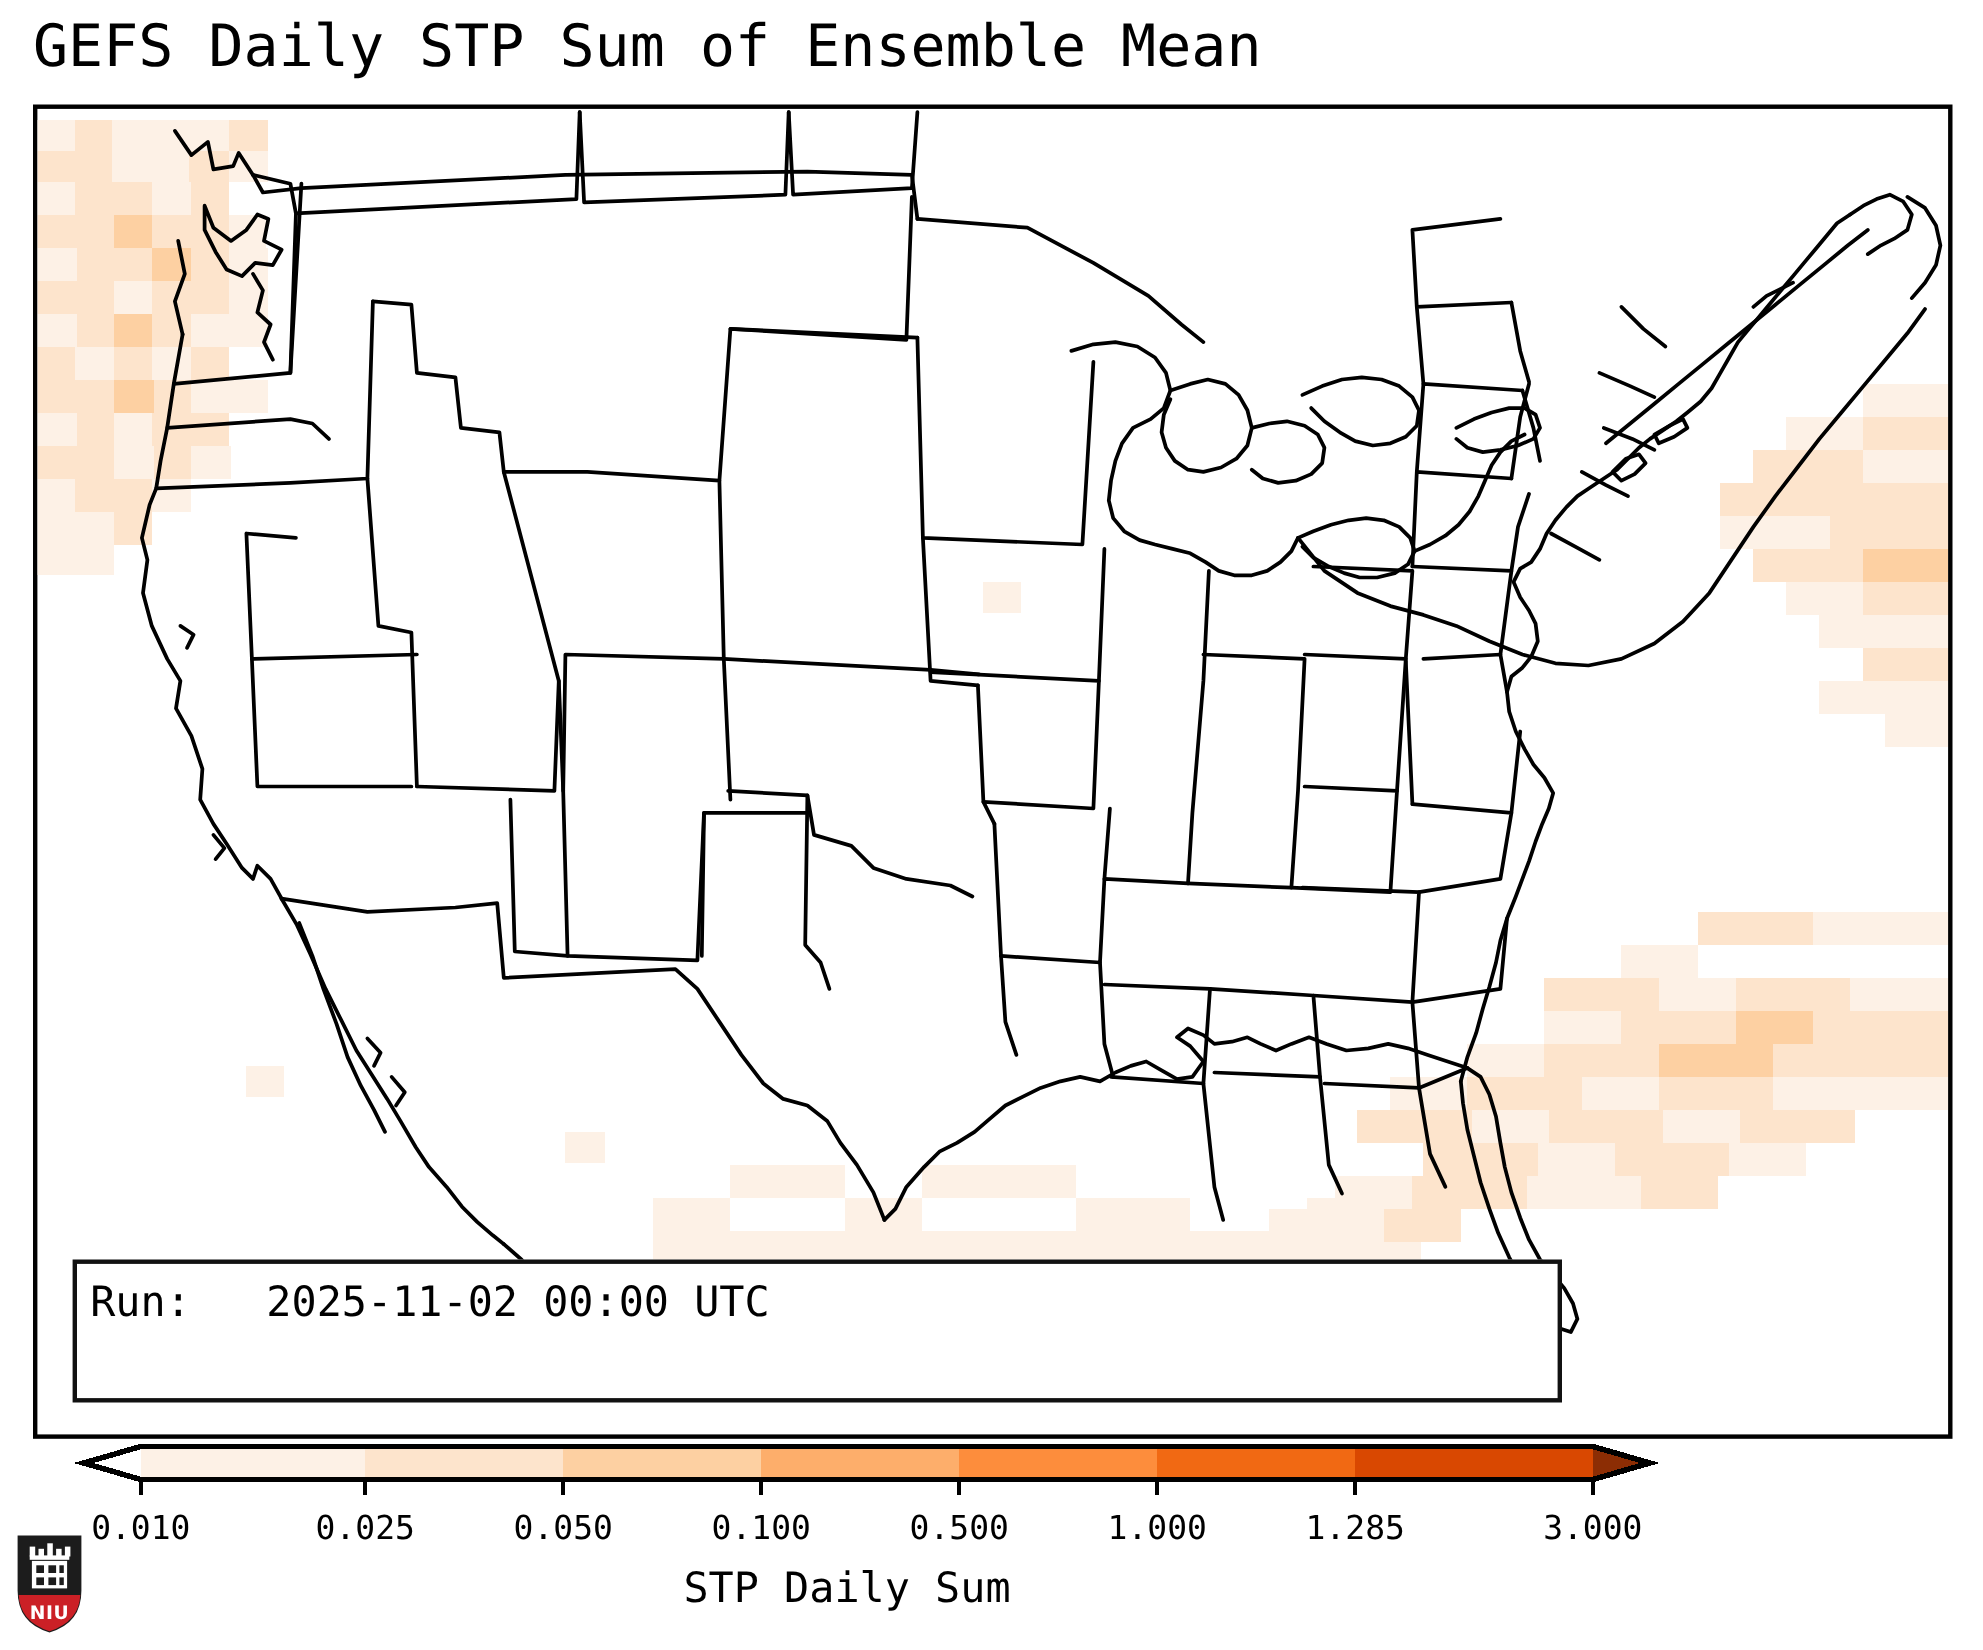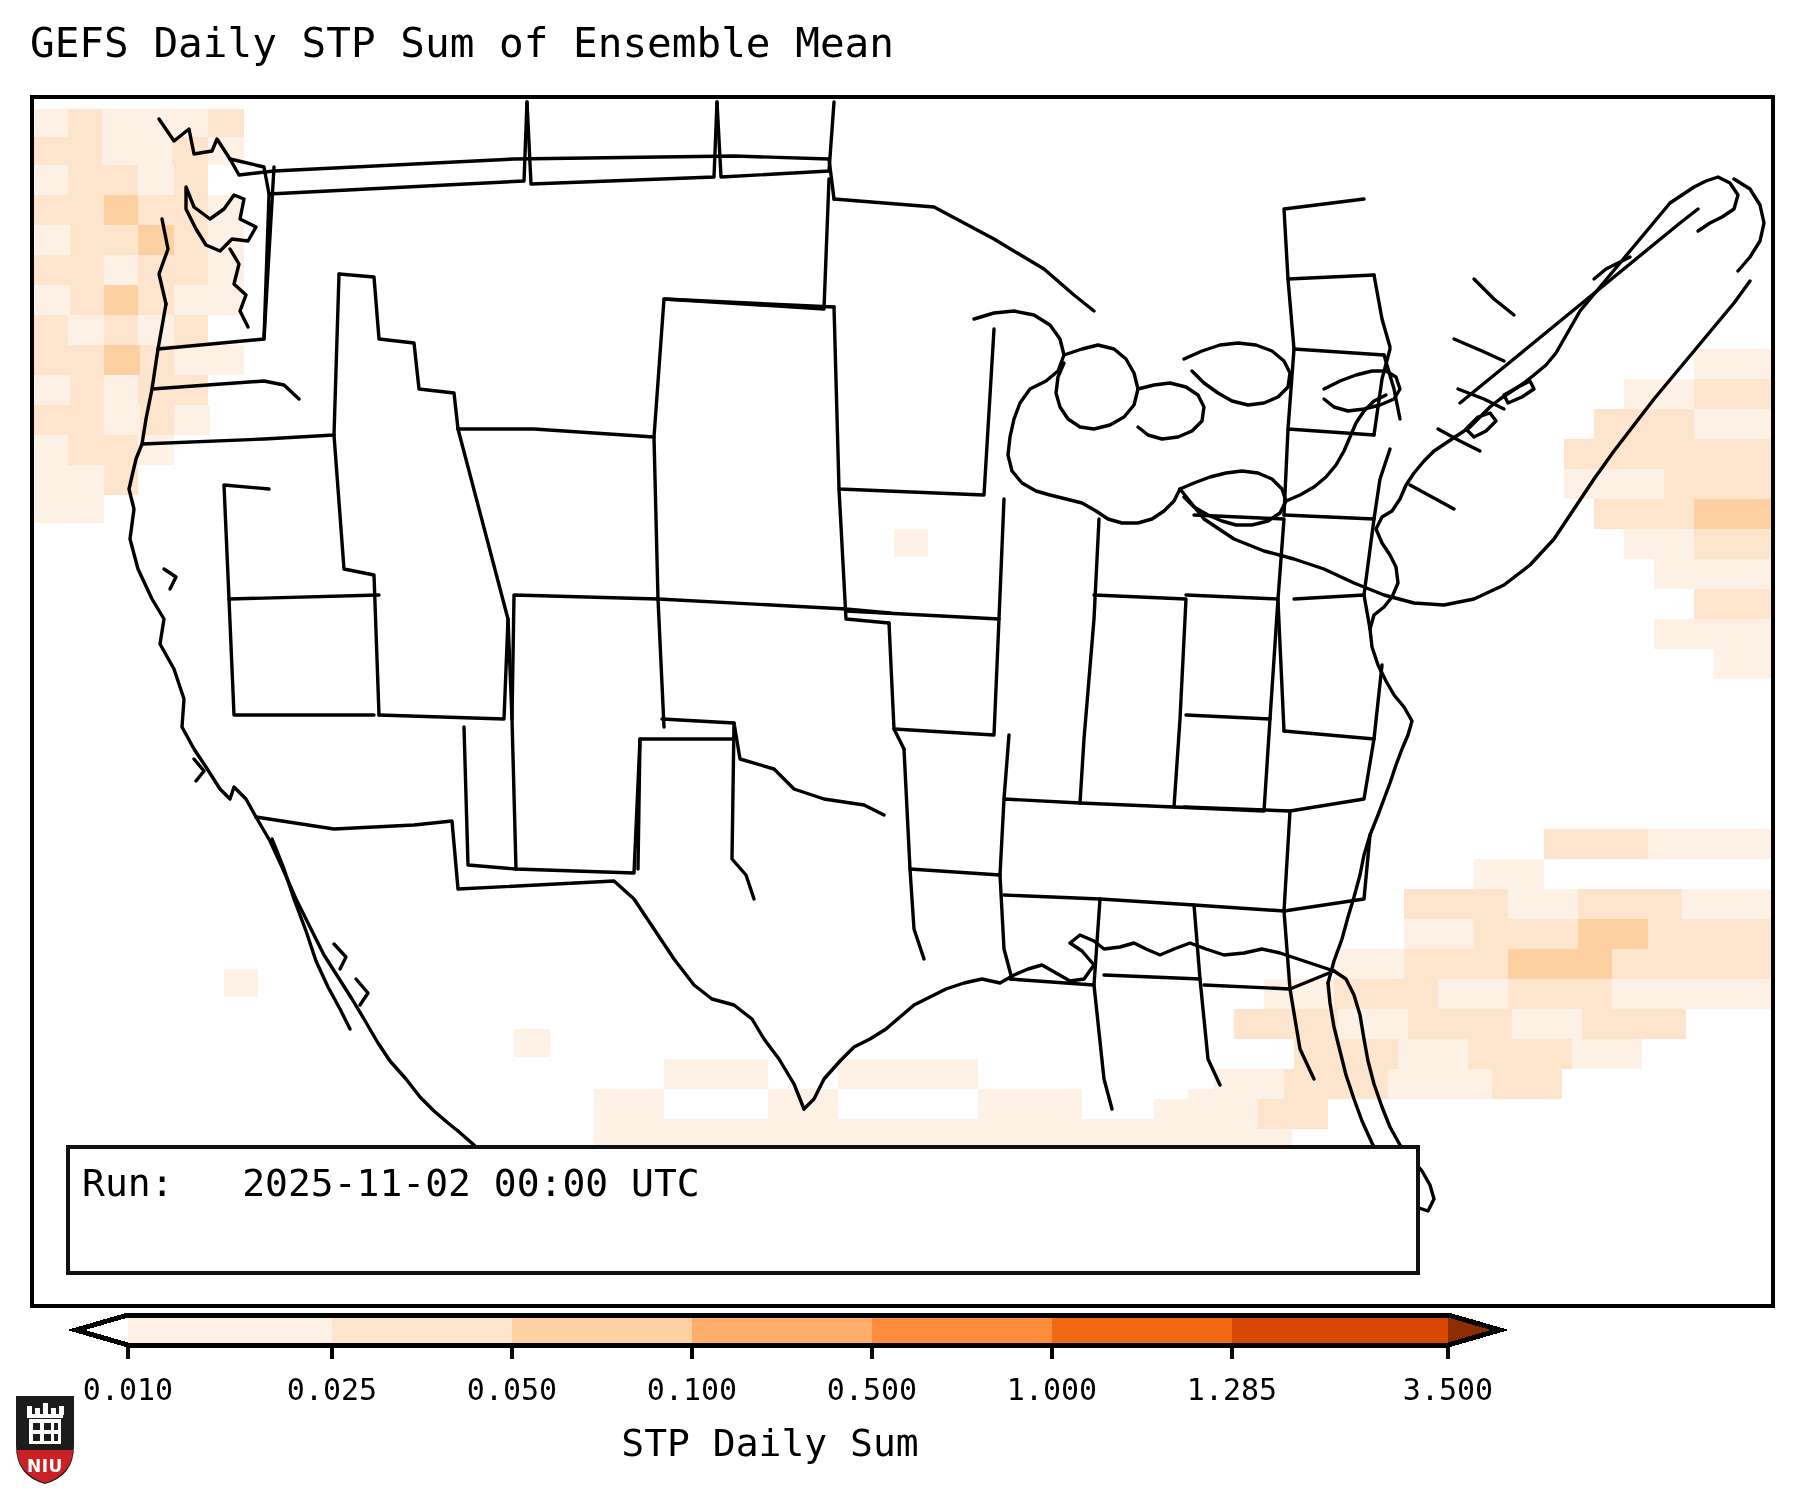--- a/index.html
+++ b/index.html
@@ -14,21 +14,21 @@
     overflow: hidden;
     font-family: "DejaVu Sans Mono", "Liberation Mono", monospace;
     -webkit-font-smoothing: antialiased;
   }
 
   
   #title {
     position: absolute;
     left: 30px;
     top: 18px;
-    font-size: 41px;
+    font-size: 53px;
     line-height: 50px;
     color: #000000;
     letter-spacing: 0px;
     white-space: nowrap;
   }
 
   
   #map-frame {
     position: absolute;
     left: 30px;
@@ -476,21 +476,21 @@
 </div>
 
 <div id="tick-labels">
     <div class="tick-label" style="left: 128px;">0.010</div>
     <div class="tick-label" style="left: 332px;">0.025</div>
     <div class="tick-label" style="left: 512px;">0.050</div>
     <div class="tick-label" style="left: 692px;">0.100</div>
     <div class="tick-label" style="left: 872px;">0.500</div>
     <div class="tick-label" style="left: 1052px;">1.000</div>
     <div class="tick-label" style="left: 1232px;">1.285</div>
-    <div class="tick-label" style="left: 1448px;">3.500</div>
+    <div class="tick-label" style="left: 1448px;">3.000</div>
   </div>
 
 <div id="cbar-axis-label">STP Daily Sum</div>
 
 <div id="niu-logo">
   <svg viewBox="0 0 62 92" width="62" height="92">
     <path d="M2,2 H60 V52 Q60,82 31,90 Q2,82 2,52 Z" fill="#1c1c1c"></path>
     <path d="M3,56 H59 Q58,80 31,89 Q4,80 3,56 Z" fill="#cb2026"></path>
     <g fill="#ffffff">
       <rect x="13" y="20" width="36" height="4"></rect>

